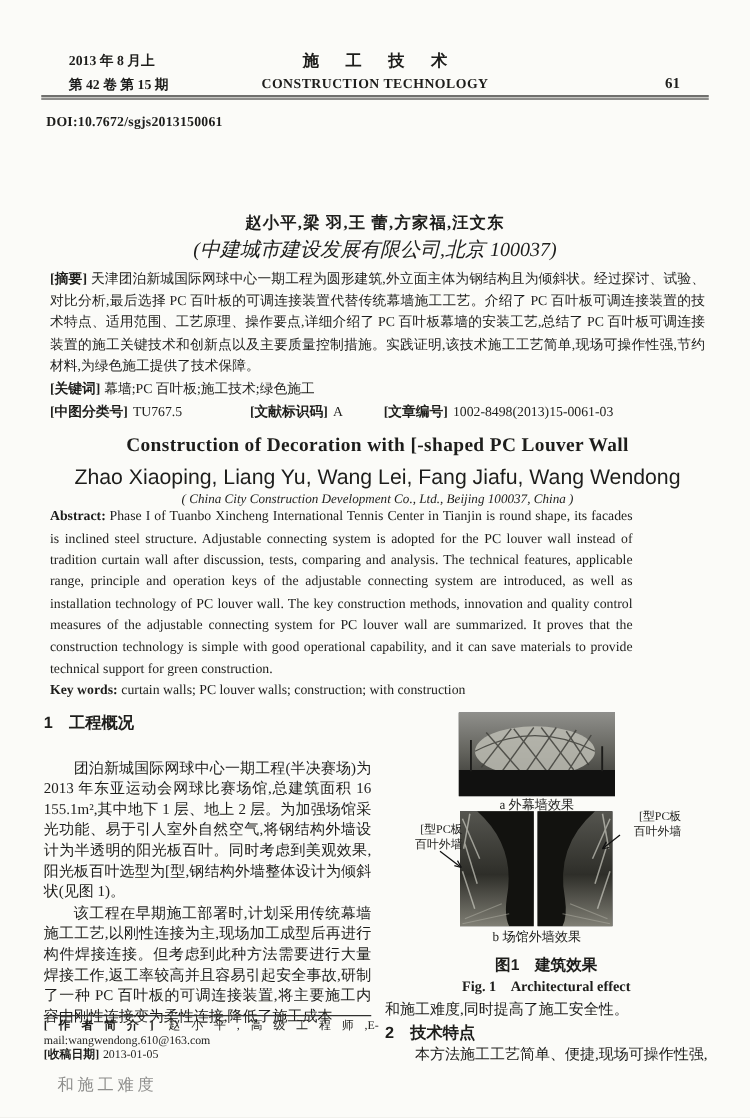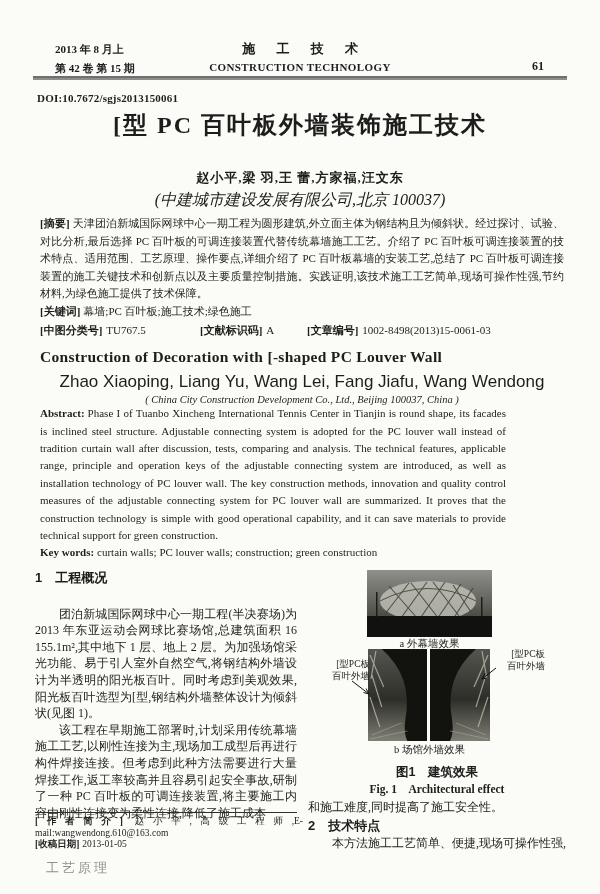--- a/index.html
+++ b/index.html
@@ -23,21 +23,21 @@
   .affil{position:absolute;top:190px;left:0;right:0;text-align:center;font-size:16px;font-style:italic;}
 
   
   .front{position:absolute;top:215px;left:40px;width:524px;}
   .front p{margin:0;}
   .abs,.kw{font-size:11px;line-height:17.6px;text-align:justify;}
   .front b{font-weight:bold;margin-right:3px;}
   .clc-row{display:flex;font-size:11px;line-height:17.6px;margin-top:1px;}
   .clc-row .c1{width:160px;} .clc-row .c2{width:107px;} .clc-row .c3{flex:1;}
   .clc-row b{margin-right:4px;}
-  .etitle{margin:9px 0 0;text-align:left;font-size:15.5px;font-weight:bold;letter-spacing:.3px;}
+  .etitle{margin:9px 0 0;text-align:center;font-size:15.5px;font-weight:bold;letter-spacing:.3px;}
   .eauthors{margin-top:6px;text-align:center;font-size:17px;font-family:"Liberation Sans","DejaVu Sans",sans-serif;}
   .eaffil{margin-top:2px;text-align:center;font-size:10.5px;font-style:italic;}
   .eabs{width:466px;margin:7px auto 0;font-size:11px;line-height:17.4px;text-align:justify;}
   .ekw{width:466px;margin:0 auto;font-size:11px;line-height:17.4px;}
 
   
   .col-left{position:absolute;top:570px;left:35px;width:262px;font-size:12px;line-height:16.6px;text-align:justify;}
   .col-left h3{margin:0 0 19px;font-size:13px;font-weight:bold;
                font-family:"Liberation Sans","DejaVu Sans",sans-serif;}
   .col-left p{margin:0;text-indent:2em;}
@@ -84,37 +84,36 @@
     <div>第 42 卷  第 15 期</div>
   </div>
   <div class="hdr-center">
     <div class="jcn">施 工 技 术</div>
     <div class="jen">CONSTRUCTION TECHNOLOGY</div>
   </div>
   <div class="pagenum">61</div>
   <div class="hdr-rule"></div>
   <div class="doi">DOI:10.7672/sgjs2013150061</div>
 
-  <h1 class="title">[型 PC 百叶板外墙装饰施工技术</h1>
   <div class="authors">赵小平,梁  羽,王  蕾,方家福,汪文东</div>
   <div class="affil">(中建城市建设发展有限公司,北京  100037)</div>
 
   <div class="front">
     <p class="abs"><b>[摘要]</b><span>天津团泊新城国际网球中心一期工程为圆形建筑,外立面主体为钢结构且为倾斜状。经过探讨、试验、对比分析,最后选择 PC 百叶板的可调连接装置代替传统幕墙施工工艺。介绍了 PC 百叶板可调连接装置的技术特点、适用范围、工艺原理、操作要点,详细介绍了 PC 百叶板幕墙的安装工艺,总结了 PC 百叶板可调连接装置的施工关键技术和创新点以及主要质量控制措施。实践证明,该技术施工工艺简单,现场可操作性强,节约材料,为绿色施工提供了技术保障。</span></p>
     <p class="kw"><b>[关键词]</b><span>幕墙;PC 百叶板;施工技术;绿色施工</span></p>
     <div class="clc-row">
       <span class="c1"><b>[中图分类号]</b><span>TU767.5</span></span>
       <span class="c2"><b>[文献标识码]</b><span>A</span></span>
       <span class="c3"><b>[文章编号]</b><span>1002-8498(2013)15-0061-03</span></span>
     </div>
     <h2 class="etitle">Construction of Decoration with [-shaped PC Louver Wall</h2>
     <div class="eauthors">Zhao Xiaoping, Liang Yu, Wang Lei, Fang Jiafu, Wang Wendong</div>
     <div class="eaffil">( China City Construction Development Co., Ltd., Beijing  100037, China )</div>
     <p class="eabs"><b>Abstract:</b><span>Phase I of Tuanbo Xincheng International Tennis Center in Tianjin is round shape, its facades is inclined steel structure. Adjustable connecting system is adopted for the PC louver wall instead of tradition curtain wall after discussion, tests, comparing and analysis. The technical features, applicable range, principle and operation keys of the adjustable connecting system are introduced, as well as installation technology of PC louver wall. The key construction methods, innovation and quality control measures of the adjustable connecting system for PC louver wall are summarized. It proves that the construction technology is simple with good operational capability, and it can save materials to provide technical support for green construction.</span></p>
-    <p class="ekw"><b>Key words:</b><span>curtain walls; PC louver walls; construction; green construction</span></p>
+    <p class="ekw"><b>Key words:</b><span>curtain walls; PC louver walls; construction; with construction</span></p>
   </div>
 
   <div class="col-left">
     <h3>1　工程概况</h3>
     <p>团泊新城国际网球中心一期工程(半决赛场)为 2013 年东亚运动会网球比赛场馆,总建筑面积 16 155.1m²,其中地下 1 层、地上 2 层。为加强场馆采光功能、易于引人室外自然空气,将钢结构外墙设计为半透明的阳光板百叶。同时考虑到美观效果,阳光板百叶选型为[型,钢结构外墙整体设计为倾斜状(见图 1)。</p>
     <p>该工程在早期施工部署时,计划采用传统幕墙施工工艺,以刚性连接为主,现场加工成型后再进行构件焊接连接。但考虑到此种方法需要进行大量焊接工作,返工率较高并且容易引起安全事故,研制了一种 PC 百叶板的可调连接装置,将主要施工内容由刚性连接变为柔性连接,降低了施工成本</p>
   </div>
 
   <div class="col-right">
 
@@ -214,14 +213,14 @@
     <div class="s2h">2　技术特点</div>
     <div class="s2p">本方法施工工艺简单、便捷,现场可操作性强,</div>
   </div>
 
   <div class="foot-rule"></div>
   <div class="footnote">
     <p><b>[作者简介]</b><span>赵小平,高级工程师,E-mail:wangwendong.610@163.com</span></p>
     <p><b>[收稿日期]</b><span>2013-01-05</span></p>
   </div>
 
-  <div class="watermark">工艺原理</div>
+  <div class="watermark">和施工难度</div>
 </div>
 
 </body></html>

